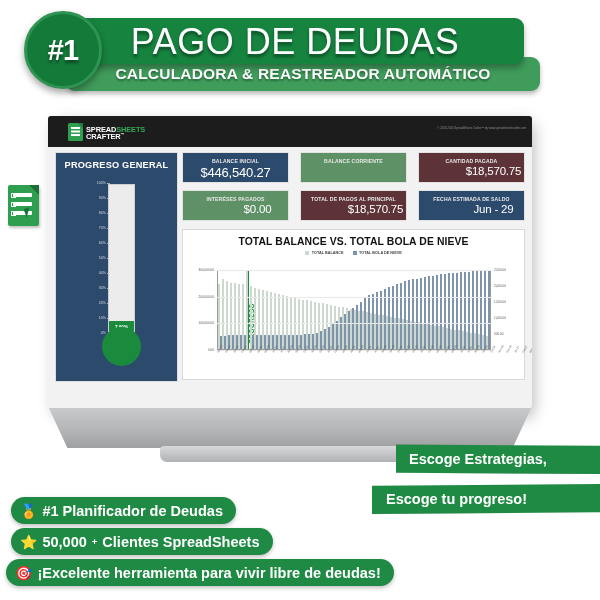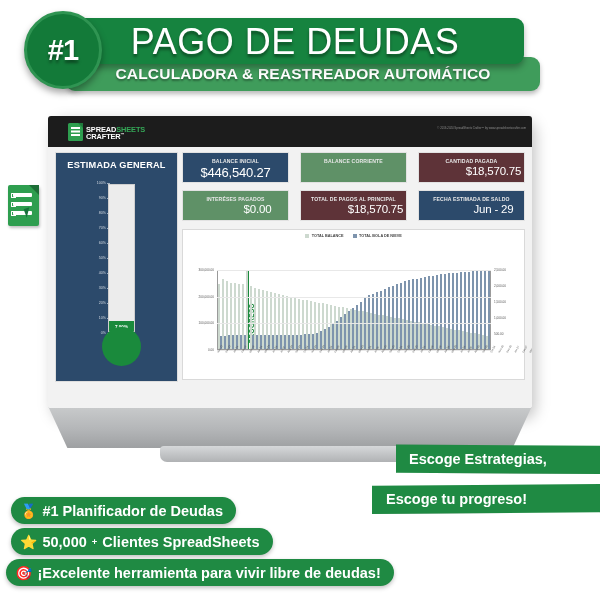--- a/index.html
+++ b/index.html
@@ -238,21 +238,21 @@
             <span>CRAFTER</span><sup>™</sup>
           </div>
         </div>
       </div>
       <div class="copyr">© 2019-2024 SpreadSheets Crafter™ by www.spreadsheetscrafter.com</div>
     </div>
 
     <div class="dash">
 
       <div class="panel-left">
-        <h3>ESTIMADA GENERAL</h3>
+        <h3>PROGRESO GENERAL</h3>
         <div class="thermo">
           <div class="th-axis" id="thAxis">
                 <div class="th-tick" style="top: 0%; margin-top: -2px;">100%</div>
                 <div class="th-tick" style="top: 10%; margin-top: -2px;">90%</div>
                 <div class="th-tick" style="top: 20%; margin-top: -2px;">80%</div>
                 <div class="th-tick" style="top: 30%; margin-top: -2px;">70%</div>
                 <div class="th-tick" style="top: 40%; margin-top: -2px;">60%</div>
                 <div class="th-tick" style="top: 50%; margin-top: -2px;">50%</div>
                 <div class="th-tick" style="top: 60%; margin-top: -2px;">40%</div>
                 <div class="th-tick" style="top: 70%; margin-top: -2px;">30%</div>
@@ -289,20 +289,21 @@
               <span class="k-l">TOTAL DE PAGOS AL PRINCIPAL</span>
               <span class="k-v">$18,570.75</span>
             </div>
             <div class="kpi small" style="left: 68.8%; top: 38px; background: rgb(44, 74, 107);">
               <span class="k-l">FECHA ESTIMADA DE SALDO</span>
               <span class="k-v">Jun - 29</span>
             </div>
           </div>
 
       <div class="chartbox">
+        <div class="ch-title">TOTAL BALANCE VS. TOTAL BOLA DE NIEVE</div>
         <div class="ch-leg" id="chLeg">
               <span>
                 <i class="sw" style="background: rgb(205, 217, 207);"></i>
                 <span>TOTAL BALANCE</span>
               </span>
               <span>
                 <i class="sw" style="background: rgb(126, 148, 173);"></i>
                 <span>TOTAL BOLA DE NIEVE</span>
               </span>
             </div>

